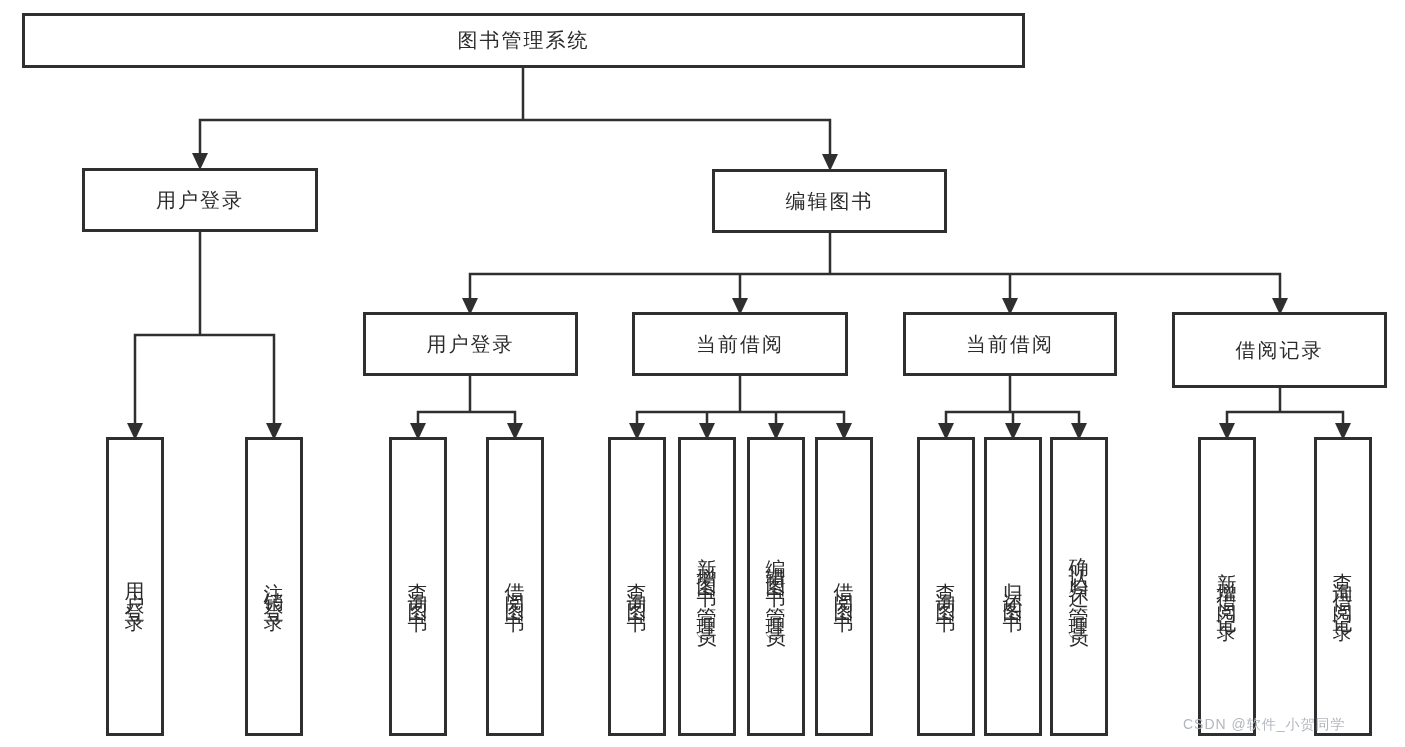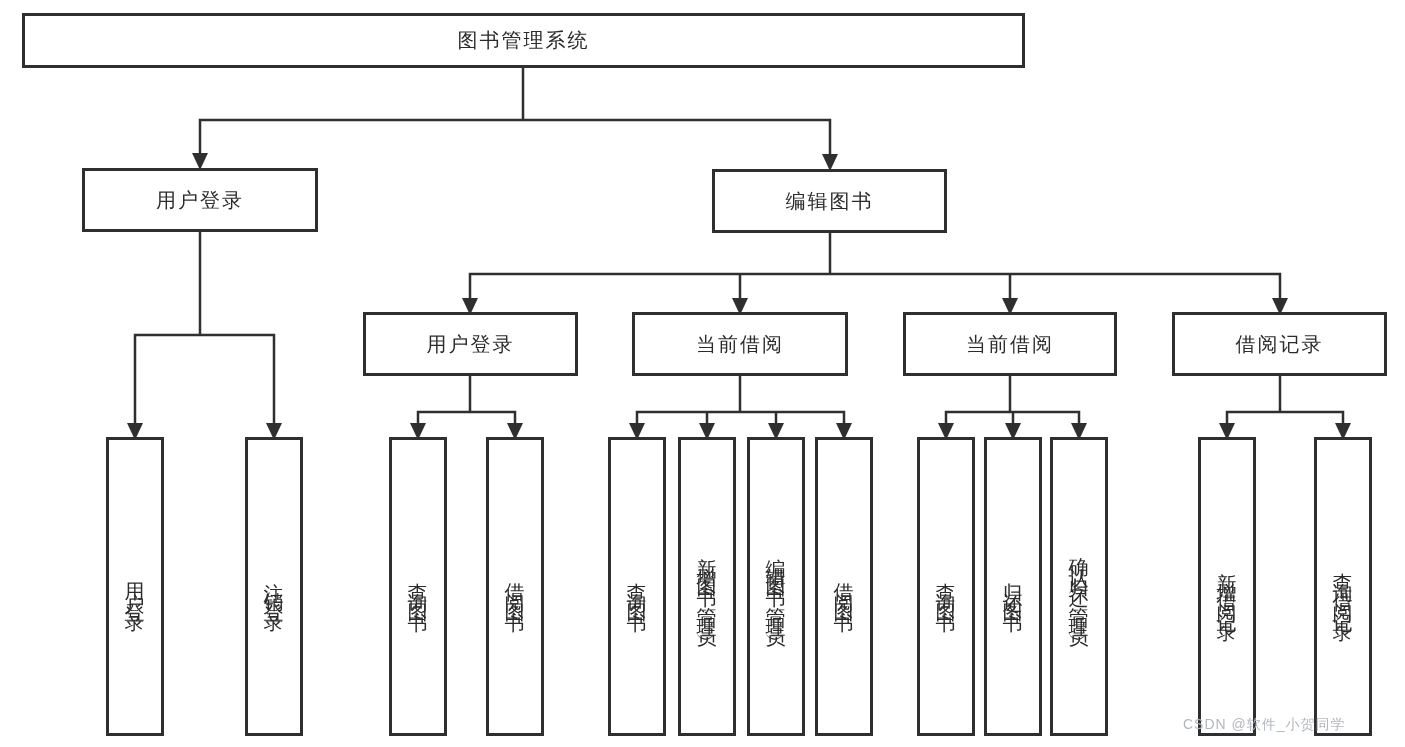--- a/index.html
+++ b/index.html
@@ -117,21 +117,21 @@
 
   <div class="node hbox" style="left:363px; top:312px; width:215px; height:64px;">
     <span class="label">用户登录</span>
   </div>
   <div class="node hbox" style="left:632px; top:312px; width:216px; height:64px;">
     <span class="label">当前借阅</span>
   </div>
   <div class="node hbox" style="left:903px; top:312px; width:214px; height:64px;">
     <span class="label">当前借阅</span>
   </div>
-  <div class="node hbox" style="left:1172px; top:312px; width:215px; height:64px;">
+  <div class="node hbox" style="left:1172px; top:312px; width:215px; height:76px;">
     <span class="label">借阅记录</span>
   </div>
 
   <div class="node vbox" style="left:106px; top:437px; width:58px; height:299px;">
     <span class="label">用户登录</span>
   </div>
   <div class="node vbox" style="left:245px; top:437px; width:58px; height:299px;">
     <span class="label">注销登录</span>
   </div>
 

